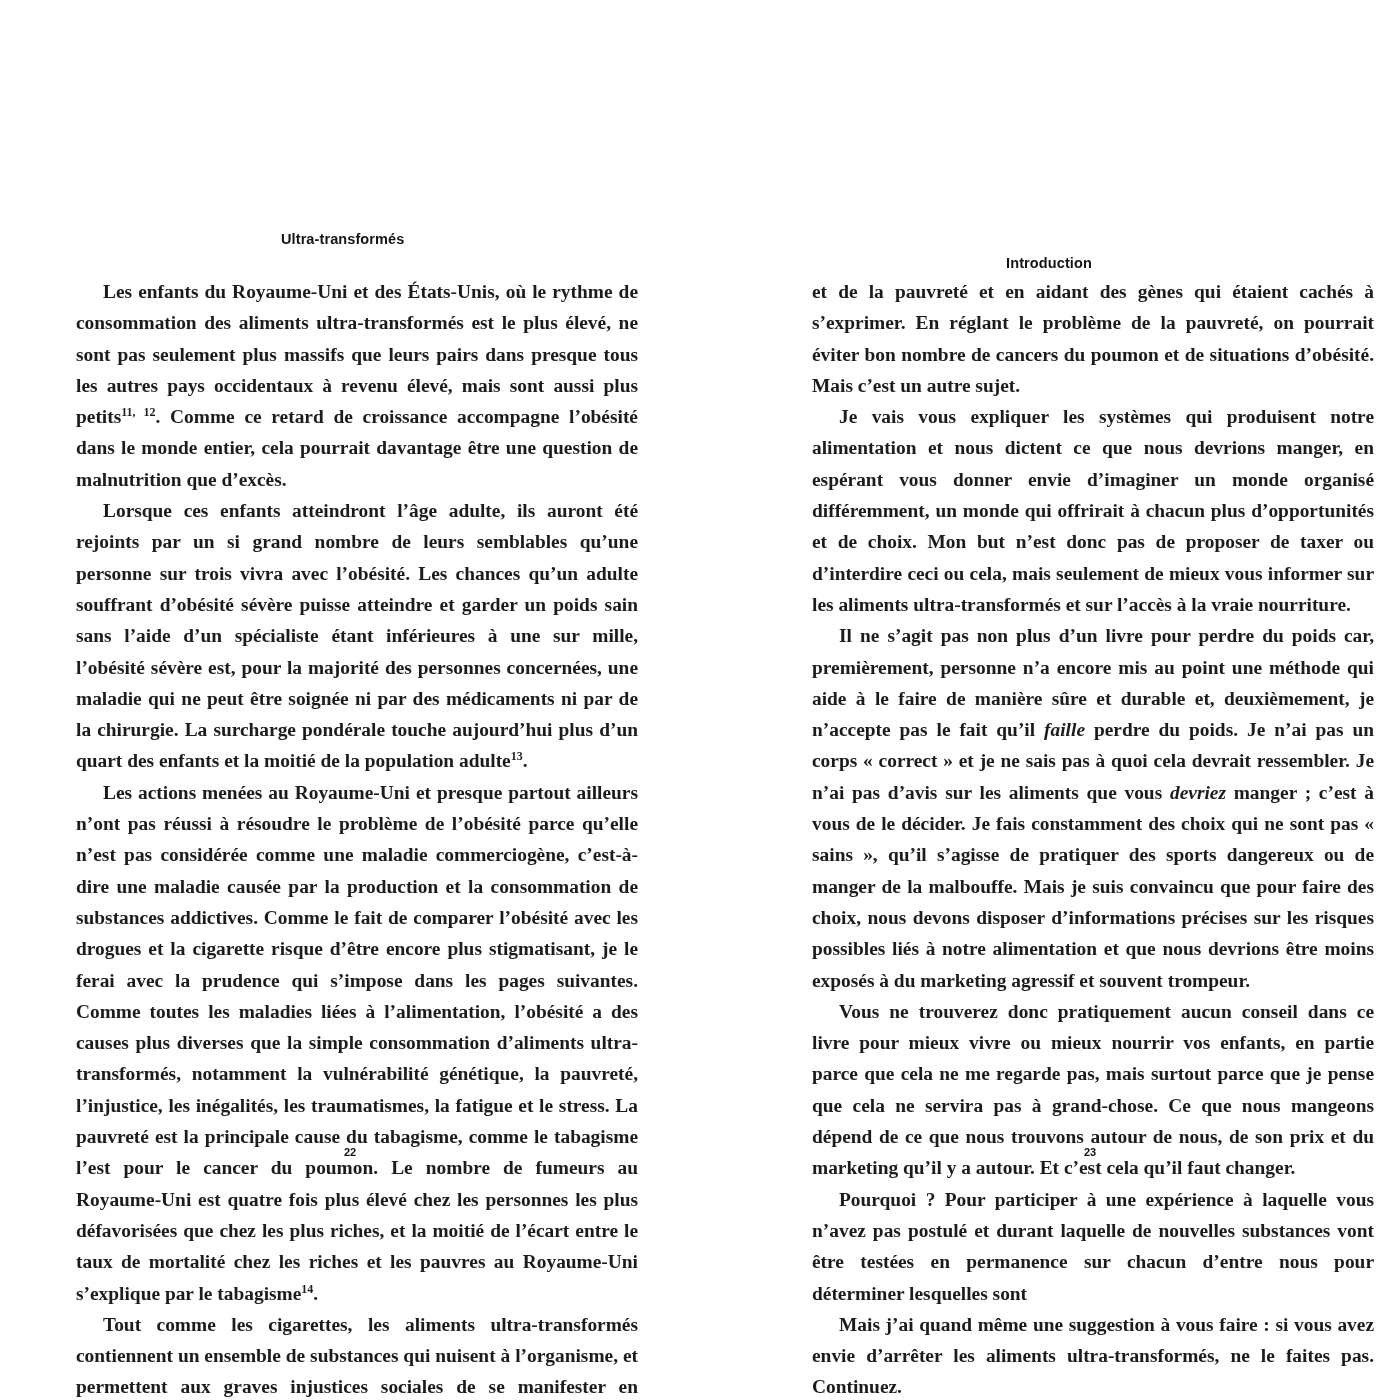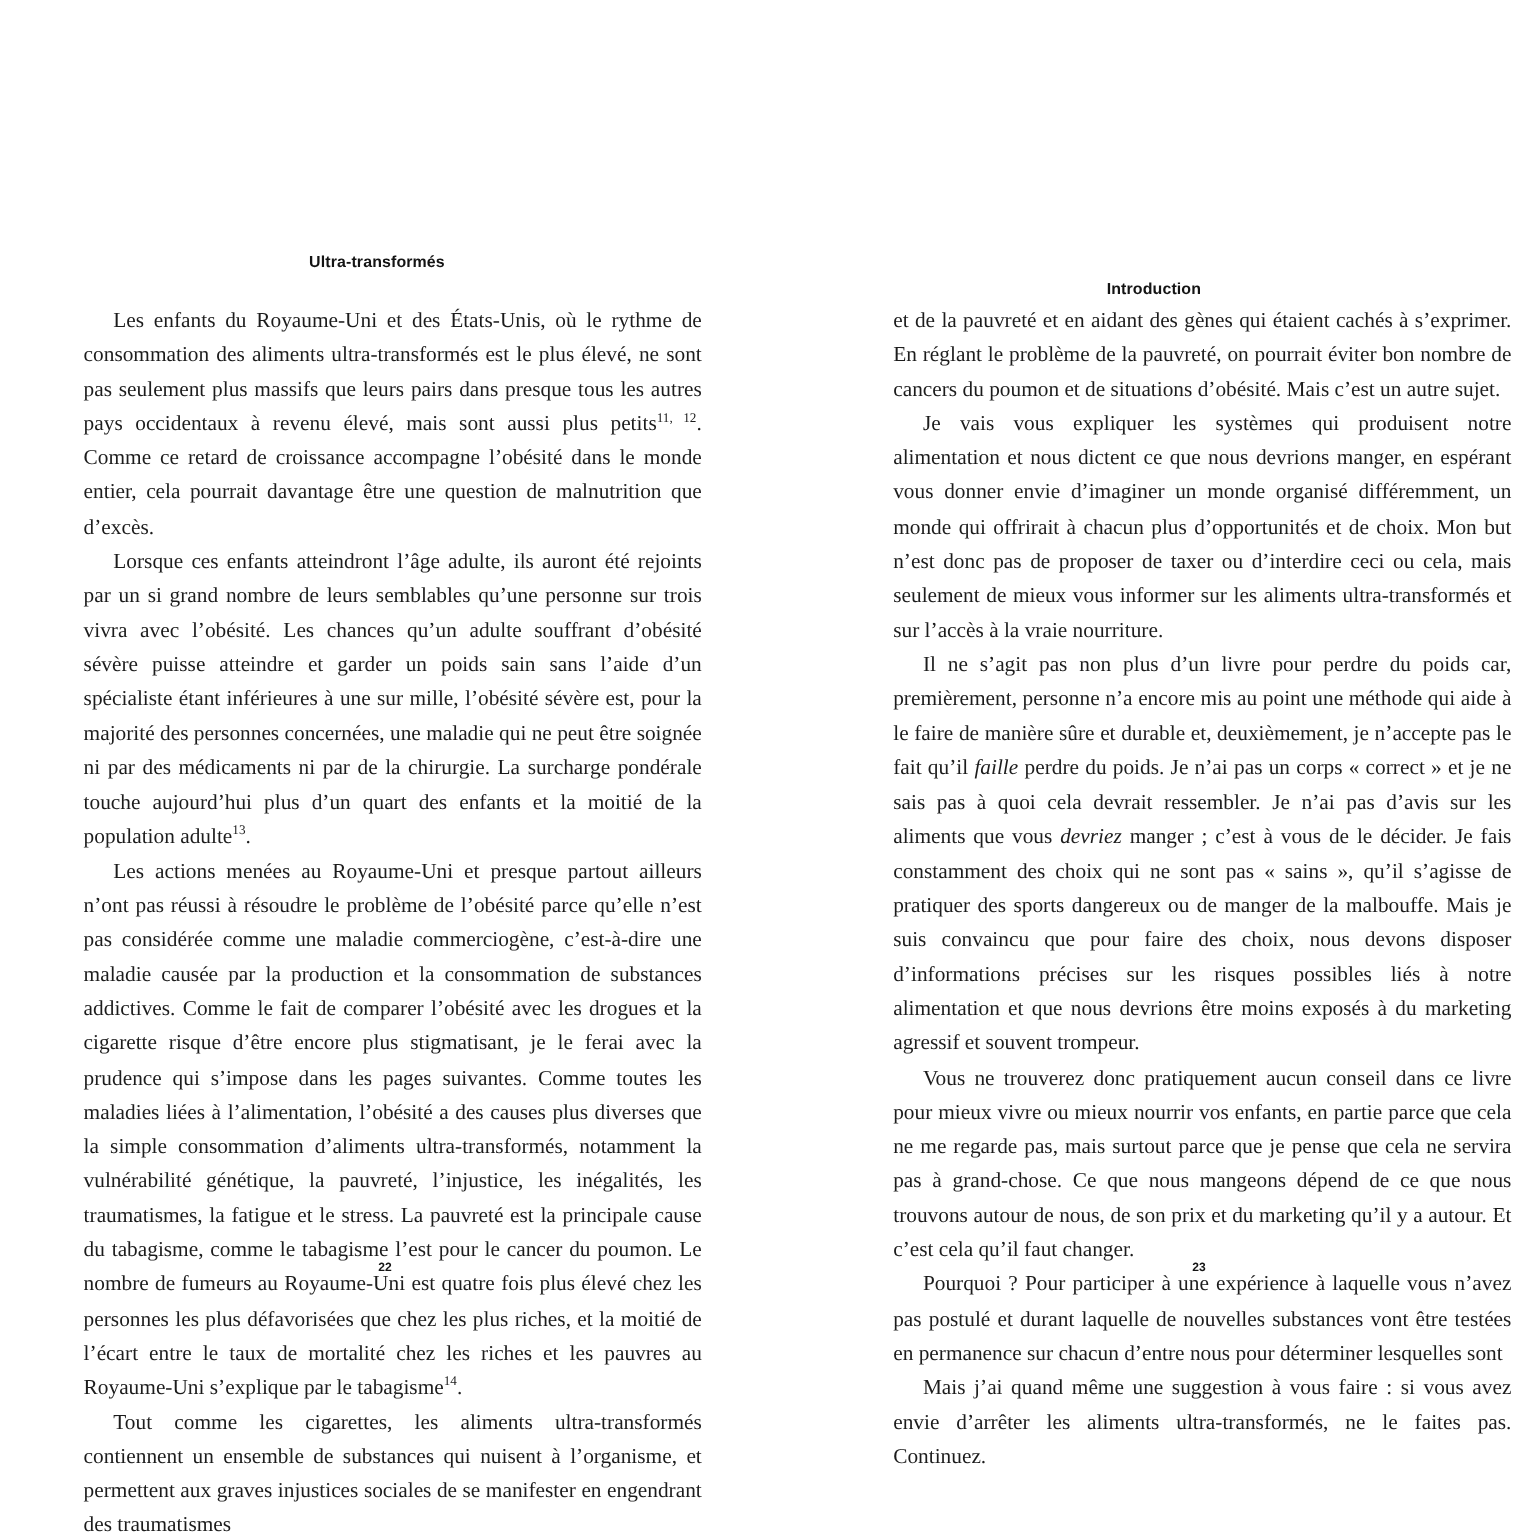--- a/index.html
+++ b/index.html
@@ -71,20 +71,21 @@
   .page-right .text-column {
     left: 68px;
     width: 562px;
     margin-left: 44px;
   }
 
   .text-column p {
     margin: 0;
     text-indent: 27px;
     hyphens: manual;
+    font-weight: bold;
   }
   .text-column p.no-indent {
     text-indent: 0;
   }
 
   sup {
     font-size: 0.62em;
     vertical-align: super;
     line-height: 0;
   }

